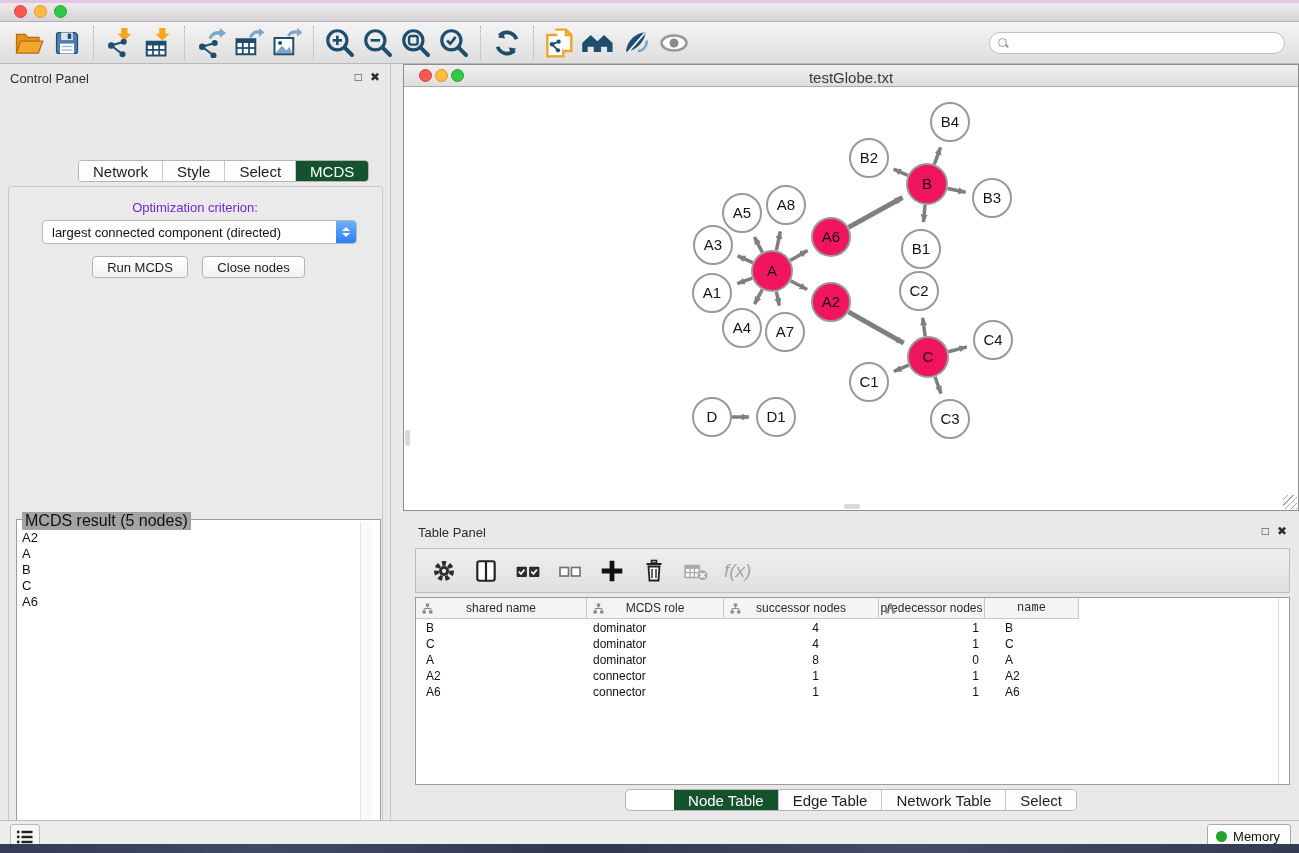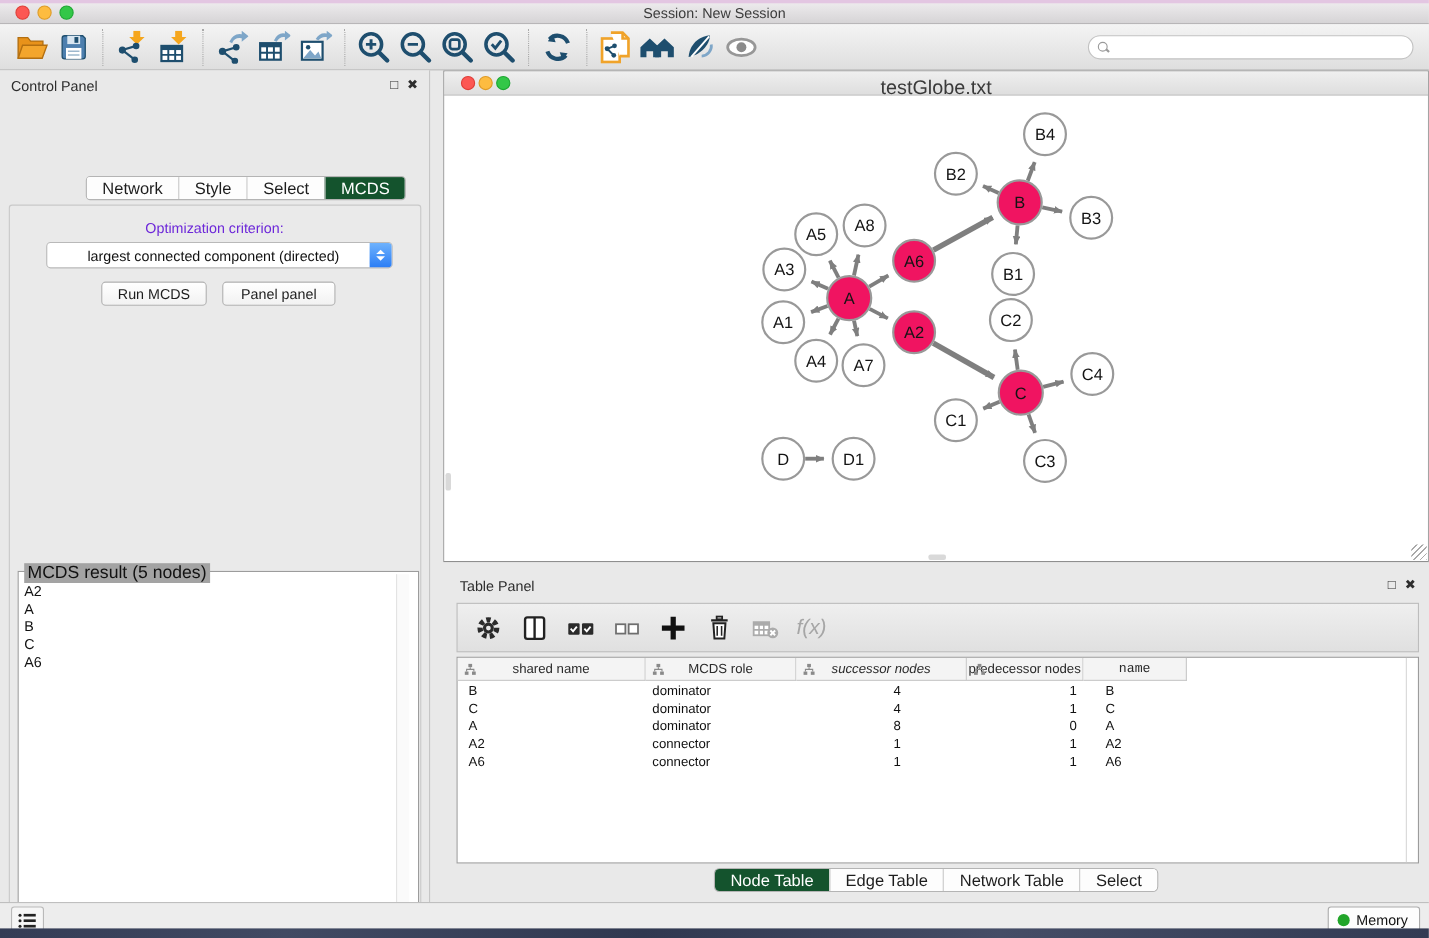--- a/index.html
+++ b/index.html
@@ -38,39 +38,39 @@
   .win-icons { position:absolute; right:10px; top:0; display:flex; gap:8px; font-size:12px; color:#2d2d2d; }
   .win-icons span { cursor:default; }
   #cp-tabs { left:78px; top:96px; display:flex; border:1px solid #b4b4b4; border-radius:4px; overflow:hidden; background:#fff; height:22px; }
   .seg { padding:0 14px; font-size:15px; color:#1d1d1d; display:flex; align-items:center; border-left:1px solid #c9c9c9; background:#fdfdfd; }
   .seg:first-child { border-left:none; }
   .seg.sel { background:#14532d; color:#fff; }
   #cp-content { left:8px; top:122px; width:375px; height:682px; background:#eaeaea; border:1px solid #c9c9c9; border-radius:3px; }
   #opt-label { left:0; top:136px; width:390px; text-align:center; font-size:13px; color:#6d28d9; }
   #criterion { left:42px; top:156px; width:315px; height:24px; background:#fff; border:1px solid #b9b9b9; border-radius:4px;
     display:flex; align-items:center; }
-  #criterion-text { flex:1; font-size:13px; color:#111; padding-left:9px;text-align:center; }
+  #criterion-text { flex:1; font-size:13px; color:#111; padding-left:9px; }
   #criterion-stepper { width:20px; height:22px; border-radius:0 3px 3px 0;
     background:linear-gradient(#6eb2fd,#2c7ef5); display:flex; flex-direction:column; align-items:center; justify-content:center; gap:2px; }
   .car-up { width:0; height:0; border-left:4px solid transparent; border-right:4px solid transparent; border-bottom:4px solid #fff; }
   .car-dn { width:0; height:0; border-left:4px solid transparent; border-right:4px solid transparent; border-top:4px solid #fff; }
   .push-btn { position:absolute; height:22px; background:linear-gradient(#ffffff,#f2f2f2); border:1px solid #b4b4b4; border-radius:4px;
     font-size:13px; color:#1c1c1c; display:flex; align-items:center; justify-content:center; }
   #run-btn { left:92px; top:192px; width:96px; }
   #closep-btn { left:202px; top:192px; width:103px; }
   #mcds-box { left:16px; top:455px; width:365px; height:345px; background:#fff; border:1px solid #9c9c9c; }
   #mcds-legend { position:absolute; left:5px; top:-8px; background:#a3a3a3; padding:0 3px; font-size:16px; color:#111; }
   #mcds-list { position:absolute; left:5px; top:10px; font-size:13px; color:#111; line-height:16px; }
   #mcds-scroll { position:absolute; right:8px; top:2px; width:12px; height:339px; background:#fafafa; border-left:1px solid #e3e3e3; }
 
   
   #net-window { left:403px; top:64px; width:896px; height:447px; background:#fff; border:1px solid #8f8f8f; }
   #net-titlebar { position:absolute; left:0; top:0; width:100%; height:22px;
     background:linear-gradient(#efefef,#dedede); border-bottom:1px solid #ababab; }
-  #net-title { width:100%; text-align:center; top:4px; font-size:18px; color:#3a3a3a; }
+  #net-title { width:100%; text-align:center; top:4px; font-size:15px; color:#3a3a3a; }
   #net-canvas { position:absolute; left:0; top:22px; width:894px; height:423px; background:#fff; }
   #net-grip { position:absolute; right:1px; bottom:1px; width:14px; height:14px;
     background:repeating-linear-gradient(135deg, transparent 0 3px, #a9a9a9 3px 4px); }
   .scroll-hint-v { position:absolute; left:1px; top:365px; width:5px; height:16px; background:#d9d9d9; border-radius:2px; }
   .scroll-hint-h { position:absolute; left:440px; bottom:1px; width:16px; height:5px; background:#d9d9d9; border-radius:2px; }
 
   
   #table-panel { left:403px; top:520px; width:896px; height:300px; background:#e9e9e9; }
   #tp-toolbar { position:absolute; left:12px; top:28px; width:875px; height:45px;
     background:linear-gradient(#efefef,#e0e0e0); border:1px solid #bdbdbd; display:flex; align-items:center; gap:14px; padding-left:14px; }
@@ -84,42 +84,41 @@
   #tbl-body { position:absolute; left:0; top:22px; width:100%; font-size:12px; color:#111; }
   .trow { display:flex; height:16px; align-items:center; }
   .tcell { overflow:hidden; white-space:nowrap; }
   .c0 { width:171px; padding-left:10px; }
   .c1 { width:137px; padding-left:6px; }
   .c2 { width:155px; text-align:right; padding-right:60px; }
   .c3 { width:106px; text-align:right; padding-right:6px; }
   .c4 { width:94px; padding-left:20px; }
   #tbl-vscroll { position:absolute; right:10px; top:0; width:1px; height:100%; background:#d8d8d8; }
   #tp-tabs { position:absolute; left:0; top:269px; width:100%; display:flex; justify-content:center; }
-  #tp-tabs-inner { display:flex; border:1px solid #b4b4b4; border-radius:5px; overflow:hidden; height:22px; background:#fff; }
+  #tp-tabs-inner { display:flex; border:1px solid #b4b4b4; border-radius:5px; overflow:hidden; height:22px; background:#fff;padding-left:48px; }
 
   
   #statusbar { left:0; top:820px; width:1299px; height:25px; background:#ededed; border-top:1px solid #bfbfbf; }
   #task-btn { position:absolute; left:10px; top:3px; width:30px; height:25px; background:#f6f6f6; border:1px solid #b9b9b9; border-radius:3px;
     display:flex; align-items:center; justify-content:center; }
   #memory-btn { position:absolute; right:8px; top:3px; height:24px; padding:0 10px 0 8px; background:#fdfdfd; border:1px solid #ababab; border-radius:3px;
     display:flex; align-items:center; gap:6px; font-size:13px; color:#111; }
   #memory-dot { width:11px; height:11px; border-radius:50%; background:#1fa41f; background:#22a52a; }
   #desktop-strip { left:0; top:844px; width:1299px; height:9px;
     background:linear-gradient(90deg,#343c55,#414a63 20%,#303850 45%,#454d66 70%,#333b53); }
 
   svg text { font-family:"Liberation Sans", sans-serif; }
 </style>
 </head>
 <body>
 
 <div class="abs" id="titlebar">
   <span class="tl red" style="left:14px"></span>
   <span class="tl yel" style="left:34px"></span>
   <span class="tl grn" style="left:54px"></span>
-  <div class="abs" id="title-text">Session: New Session</div>
 </div>
 
 <div class="abs" id="toolbar">
   <div class="tb-btn">
     <svg width="30" height="30" viewBox="0 0 24 24">
         <path d="M2 20 V5 h7 l2 2.5 h9 v3.5" fill="#e8921a" stroke="#b36f10"></path>
         <path d="M2 20 L5.2 10.5 H23 L19.5 20 Z" fill="#f3a52c" stroke="#b36f10"></path>
       </svg>
   </div>
   <div class="tb-btn">
@@ -275,21 +274,21 @@
   <div class="abs" id="cp-content"></div>
   <div class="abs" id="opt-label">Optimization criterion:</div>
   <div class="abs" id="criterion">
     <span id="criterion-text">largest connected component (directed)</span>
     <span id="criterion-stepper">
         <span class="car-up"></span>
         <span class="car-dn"></span>
       </span>
   </div>
   <div class="push-btn" id="run-btn">Run MCDS</div>
-  <div class="push-btn" id="closep-btn">Panel panel</div>
+  <div class="push-btn" id="closep-btn">Close nodes</div>
   <div class="abs" id="mcds-box">
     <span id="mcds-legend">MCDS result (5 nodes)</span>
     <div id="mcds-list">
         <div>A2</div>
         <div>A</div>
         <div>B</div>
         <div>C</div>
         <div>A6</div>
       </div>
     <div id="mcds-scroll"></div>
@@ -494,21 +493,21 @@
         </div>
         <div class="hcell" style="width: 137px;">
           <svg class="hicon" width="11" height="11" viewBox="0 0 11 11">
             <rect x="3.8" y="0.5" width="3.4" height="3" fill="#8a8a8a"></rect>
             <rect x="0.5" y="7.5" width="3.4" height="3" fill="#8a8a8a"></rect>
             <rect x="7.1" y="7.5" width="3.4" height="3" fill="#8a8a8a"></rect>
             <path d="M5.5 3.5 v2 M2.2 7.5 v-2 h6.6 v2" fill="none" stroke="#8a8a8a" stroke-width="1"></path>
           </svg>
           <span>MCDS role</span>
         </div>
-        <div class="hcell" style="width: 155px; font-style: italic;">
+        <div class="hcell" style="width: 155px;">
           <svg class="hicon" width="11" height="11" viewBox="0 0 11 11">
             <rect x="3.8" y="0.5" width="3.4" height="3" fill="#8a8a8a"></rect>
             <rect x="0.5" y="7.5" width="3.4" height="3" fill="#8a8a8a"></rect>
             <rect x="7.1" y="7.5" width="3.4" height="3" fill="#8a8a8a"></rect>
             <path d="M5.5 3.5 v2 M2.2 7.5 v-2 h6.6 v2" fill="none" stroke="#8a8a8a" stroke-width="1"></path>
           </svg>
           <span>successor nodes</span>
         </div>
         <div class="hcell" style="width: 106px;">
           <svg class="hicon" width="11" height="11" viewBox="0 0 11 11">

